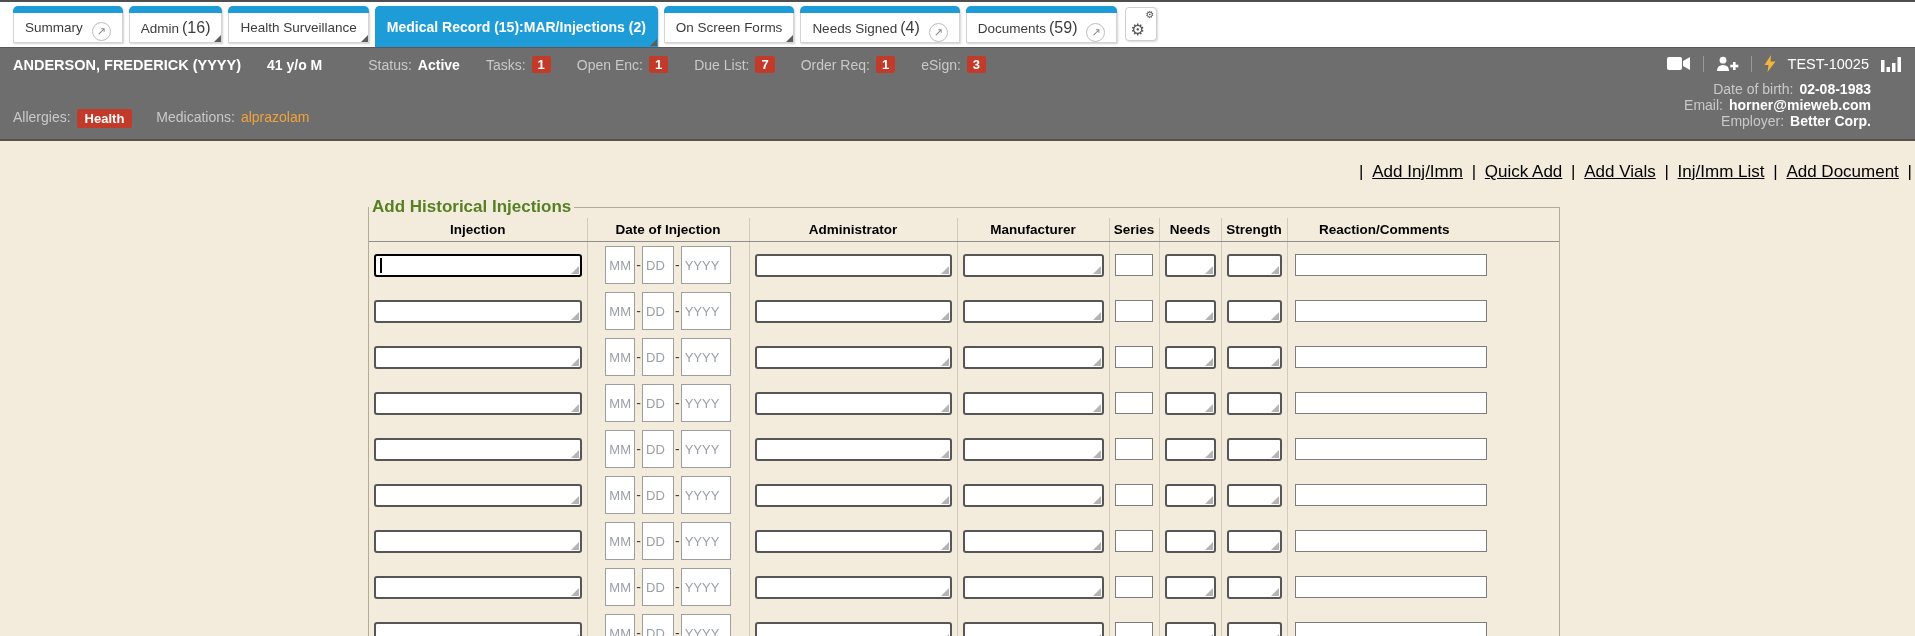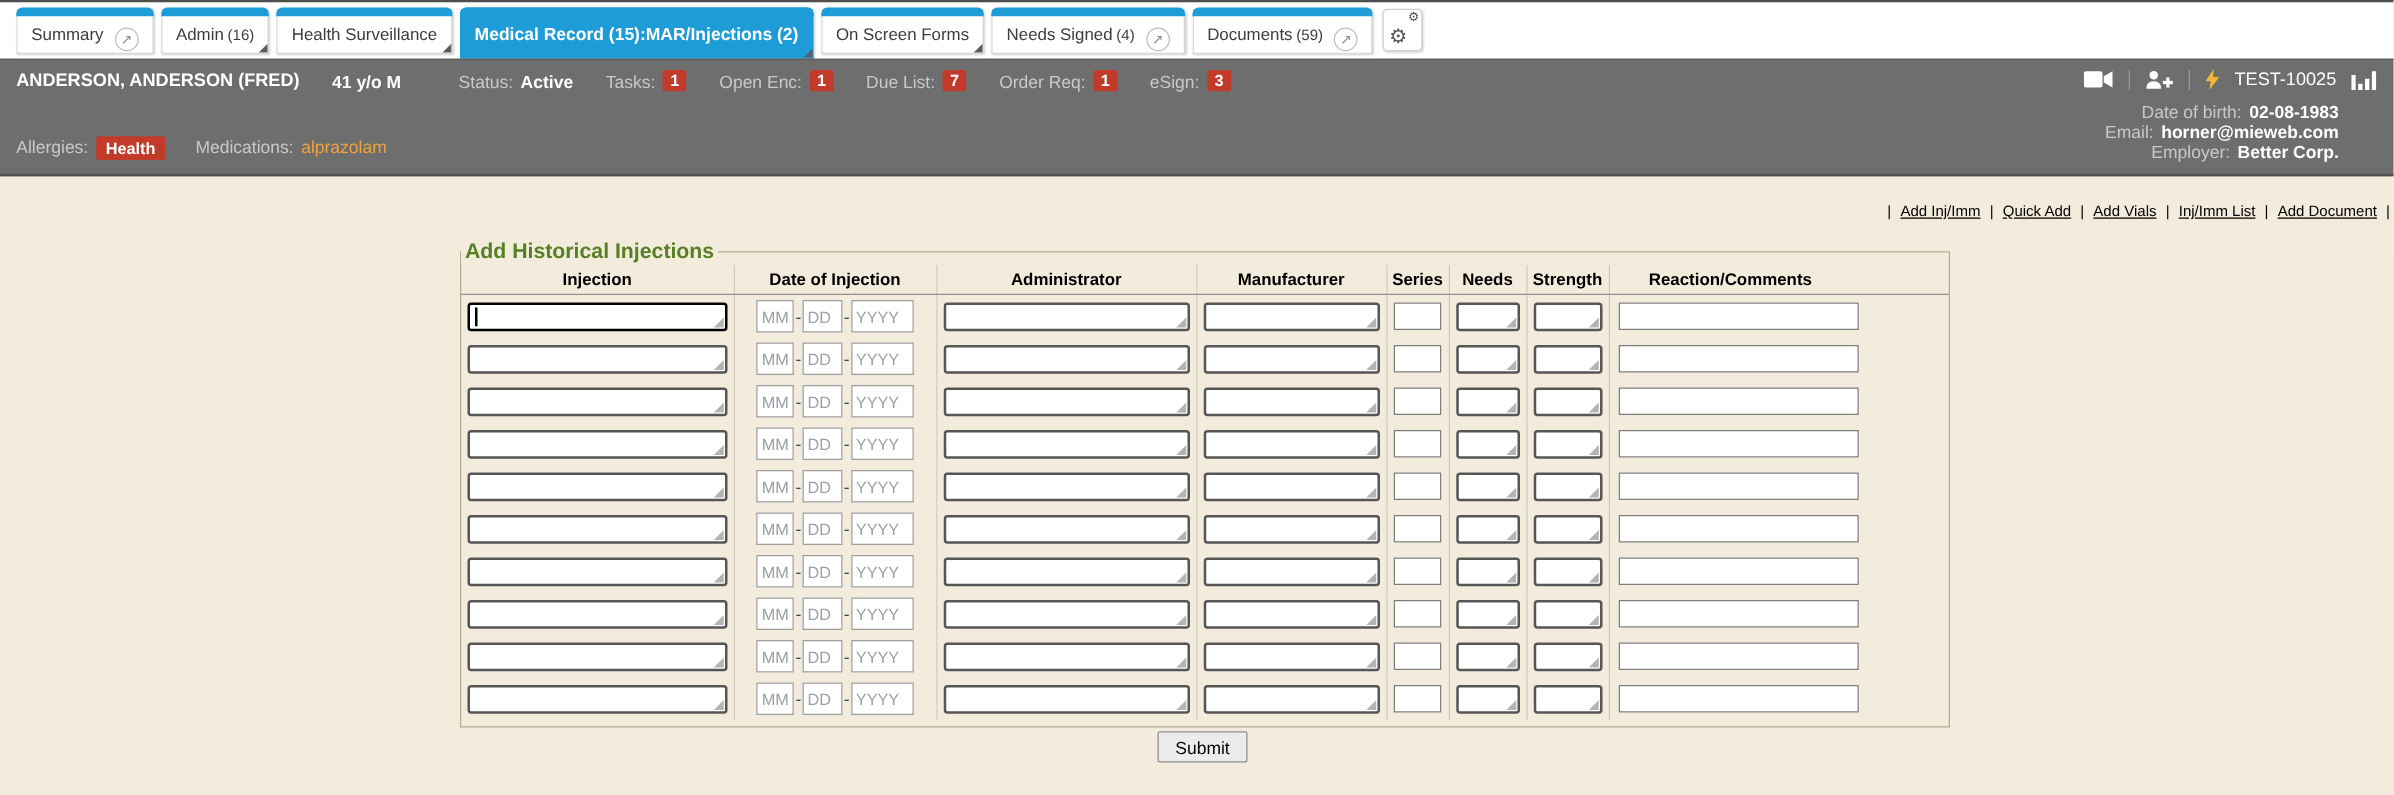--- a/index.html
+++ b/index.html
@@ -12,21 +12,21 @@
   .top-line{height:2px;background:#4f4f4f;}
   
   .tabbar{display:flex;align-items:flex-start;background:#fff;height:45px;padding-left:13px;}
   .tabs{display:flex;align-items:flex-start;gap:6px;}
   .tab{position:relative;height:37px;box-sizing:border-box;background:#fff;border:1px solid #d4d4d4;
        border-top:none;border-radius:5px 5px 0 0;padding:13px 11px 0 11px;margin-top:4px;cursor:pointer;
        white-space:nowrap;box-shadow:1px 1px 2px rgba(0,0,0,.18);}
   .tab::before{content:'';position:absolute;top:0;left:-1px;right:-1px;height:7px;
        background:var(--tab-blue);border-radius:5px 5px 0 0;}
   .tab .tab-label{font-size:13.5px;color:#3c3c3c;}
-  .tab .tab-count{font-size:12px;color:#3c3c3c;margin-left:3px;}
+  .tab .tab-count{font-size:16px;color:#3c3c3c;margin-left:3px;}
   .tab.active{height:41px;background:var(--tab-blue);border-color:var(--tab-blue);}
   .tab.active .tab-label,.tab.active .tab-count{color:#fff;font-weight:bold;font-size:14px;}
   .jump{display:inline-flex;align-items:center;justify-content:center;width:17px;height:17px;
         border:1px solid #bdbdbd;border-radius:50%;color:#8a8a8a;font-size:11px;margin-left:9px;
         vertical-align:-3px;background:#fff;}
   .fold{position:absolute;right:0;bottom:0;width:0;height:0;
         border-left:7px solid transparent;border-bottom:7px solid #5d5d5d;}
   .gear-tab{position:relative;margin-left:8px;margin-top:5px;width:30px;height:32px;background:#fff;
         border:1px solid #cfcfcf;border-radius:4px;cursor:pointer;box-shadow:1px 1px 2px rgba(0,0,0,.15);}
   .gear-big{position:absolute;left:4px;bottom:2px;font-size:16px;color:#555;line-height:1;}
@@ -46,42 +46,42 @@
   .hicons{position:absolute;right:14px;top:7px;display:flex;align-items:center;gap:12px;}
   .hicon{display:inline-flex;align-items:center;cursor:pointer;}
   .vdiv{width:1px;height:16px;background:#9a9a9a;}
   .chart-id{font-size:14.5px;color:#fff;}
   .prow2{display:flex;align-items:flex-end;height:22px;margin-top:5px;flex-direction:column;}
   .prow2 .pair{margin-right:30px;}
   .prow3{display:flex;align-items:flex-start;height:24px;margin-top:6px;}
   .allergy{padding:2px 8px;margin-right:24px;}
   .medval{color:var(--orange);cursor:pointer;}
   
-  .links{text-align:right;padding:21px 3px 0 0;font-size:12px;color:#000;white-space:nowrap;}
+  .links{text-align:right;padding:21px 3px 0 0;font-size:17px;color:#000;white-space:nowrap;}
   .alink{text-decoration:underline;color:#000;margin:0 4px;cursor:pointer;}
   .pipe{color:#000;}
   .inj-fieldset{margin:15px 0 0 368px;width:1188px;box-sizing:border-box;border:1px solid #b3ab93;
                 padding:1px 0 5px 0;}
   .inj-fieldset legend{color:var(--green);font-weight:bold;font-size:17px;padding:0 3px;margin-left:0;}
   .inj-table{width:100%;border-collapse:collapse;table-layout:fixed;}
   .inj-table th{font-size:13.5px;font-weight:bold;color:#000;text-align:center;padding:4px 0 4px 0;
                 border-bottom:1px solid #8f8f8f;border-right:1px solid #d2cbbb;}
   .inj-table th:last-child{border-right:none;padding-right:78px;}
   .inj-table td{border-right:1px solid #d2cbbb;padding:4px 0;height:23px;text-align:center;}
   .inj-table td:last-child{border-right:none;}
   input{font-family:"Liberation Sans","DejaVu Sans",sans-serif;font-size:13px;box-sizing:border-box;
         background:#fff;outline:none;}
   .combo{position:relative;display:block;margin:0 5px;}
   .combo input{width:100%;height:23px;border:2px solid #565656;border-radius:3px;padding:1px 5px;}
   .combo.focused input{border-color:#000;}
   .caret{position:absolute;left:6px;top:4px;width:2px;height:15px;background:#000;z-index:2;}
   .foldmark{position:absolute;right:3px;bottom:3px;width:0;height:0;
             border-left:8px solid transparent;border-bottom:8px solid #b4b4b4;pointer-events:none;}
   .c-date{white-space:nowrap;}
-  .din{border:1px solid #9e9e9e;height:26px;padding:1px 3px;color:#444;}
+  .din{border:1px solid #9e9e9e;height:38px;padding:1px 3px;color:#444;}
   .din::placeholder{color:#9aa0a6;}
   .dmm{width:30px;}.ddd{width:32px;}.dyy{width:50px;}
   .dash{color:#444;margin:0 1px;}
   .plain{border:1px solid #7d7d7d;height:22px;padding:1px 3px;}
   .series{width:38px;}
   .reaction{width:192px;display:block;margin-left:7px;}
   .submit-row{width:1188px;margin-left:368px;text-align:center;margin-top:3px;}
   .submit-row button{font-family:"Liberation Sans","DejaVu Sans",sans-serif;font-size:14px;color:#000;
         background:#ececec;border:1px solid #8f8f8f;border-radius:2px;height:25px;padding:1px 13px;cursor:pointer;}
 </style>
@@ -102,21 +102,21 @@
         <div class="tab"><span class="tab-label">Documents</span><span class="tab-count">(59)</span><span class="jump">↗</span></div>
       </div>
     <div class="gear-tab">
       <span class="gear-big">⚙</span>
       <span class="gear-small">⚙</span>
     </div>
   </div>
 
   <div class="pheader">
     <div class="prow1">
-      <span class="pname">ANDERSON, ANDERSON (FRED)</span>
+      <span class="pname">ANDERSON, FREDERICK (YYYY)</span>
       <span class="agesex">41 y/o M</span>
       <span class="pair">
         <span class="lbl">Status:</span>
         <span class="val">Active</span>
       </span>
       <span class="counters">
           <span class="pair">
             <span class="lbl">Tasks:</span>
             <span class="badge">1</span>
           </span>

